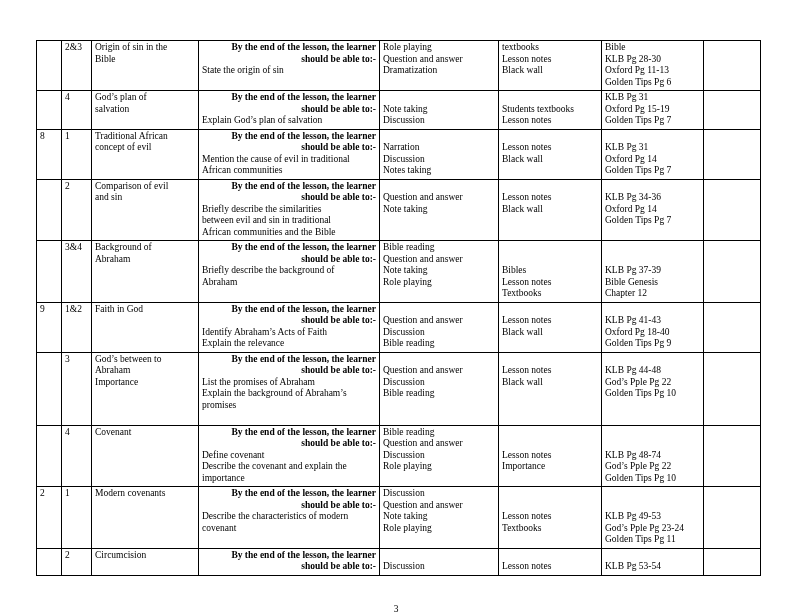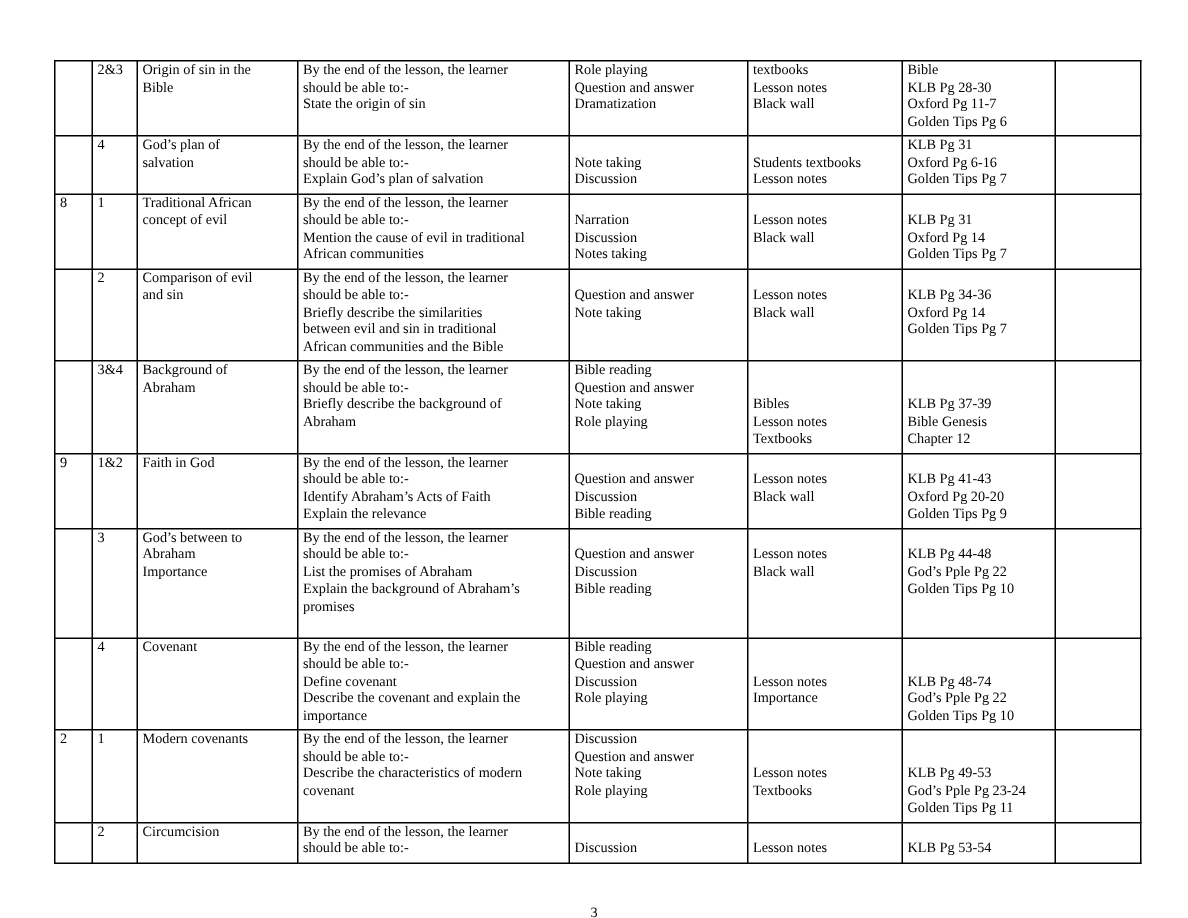--- a/index.html
+++ b/index.html
@@ -30,21 +30,21 @@
     line-height: 11.5px;
   }
   table.scheme td {
     border: 1px solid #000;
     vertical-align: top;
     padding: 1px 3px 2px 3px;
     overflow: hidden;
     word-wrap: break-word;
   }
   .line { min-height: 11.5px; white-space: nowrap; }
-  .line.b { font-weight: normal; }
+  .line.b { font-weight: bold; text-align: right; }
   .c-week, .c-lesson { white-space: nowrap; }
   .page-number {
     position: absolute;
     left: 0;
     width: 792px;
     top: 564px;
     text-align: center;
     font-size: 9.5px;
   }
 </style>
@@ -83,21 +83,21 @@
             <div class="line">Dramatization</div>
           </td>
           <td class="c-res">
             <div class="line">textbooks</div>
             <div class="line">Lesson notes</div>
             <div class="line">Black wall</div>
           </td>
           <td class="c-ref">
             <div class="line">Bible</div>
             <div class="line">KLB Pg 28-30</div>
-            <div class="line">Oxford Pg 11-7</div>
+            <div class="line">Oxford Pg 11-13</div>
             <div class="line">Golden Tips Pg 6</div>
           </td>
           <td class="c-rem"></td>
         </tr>
         <tr>
           <td class="c-week"></td>
           <td class="c-lesson">4</td>
           <td class="c-topic">
             <div class="line">God’s plan of</div>
             <div class="line">salvation</div>
@@ -112,21 +112,21 @@
             <div class="line">Note taking</div>
             <div class="line">Discussion</div>
           </td>
           <td class="c-res">
             <div class="line">&nbsp;</div>
             <div class="line">Students textbooks</div>
             <div class="line">Lesson notes</div>
           </td>
           <td class="c-ref">
             <div class="line">KLB Pg 31</div>
-            <div class="line">Oxford Pg 6-16</div>
+            <div class="line">Oxford Pg 15-19</div>
             <div class="line">Golden Tips Pg 7</div>
           </td>
           <td class="c-rem"></td>
         </tr>
         <tr>
           <td class="c-week">8</td>
           <td class="c-lesson">1</td>
           <td class="c-topic">
             <div class="line">Traditional African</div>
             <div class="line">concept of evil</div>
@@ -242,21 +242,21 @@
             <div class="line">Bible reading</div>
           </td>
           <td class="c-res">
             <div class="line">&nbsp;</div>
             <div class="line">Lesson notes</div>
             <div class="line">Black wall</div>
           </td>
           <td class="c-ref">
             <div class="line">&nbsp;</div>
             <div class="line">KLB Pg 41-43</div>
-            <div class="line">Oxford Pg 20-20</div>
+            <div class="line">Oxford Pg 18-40</div>
             <div class="line">Golden Tips Pg 9</div>
           </td>
           <td class="c-rem"></td>
         </tr>
         <tr>
           <td class="c-week"></td>
           <td class="c-lesson">3</td>
           <td class="c-topic">
             <div class="line">God’s between to</div>
             <div class="line">Abraham</div>

